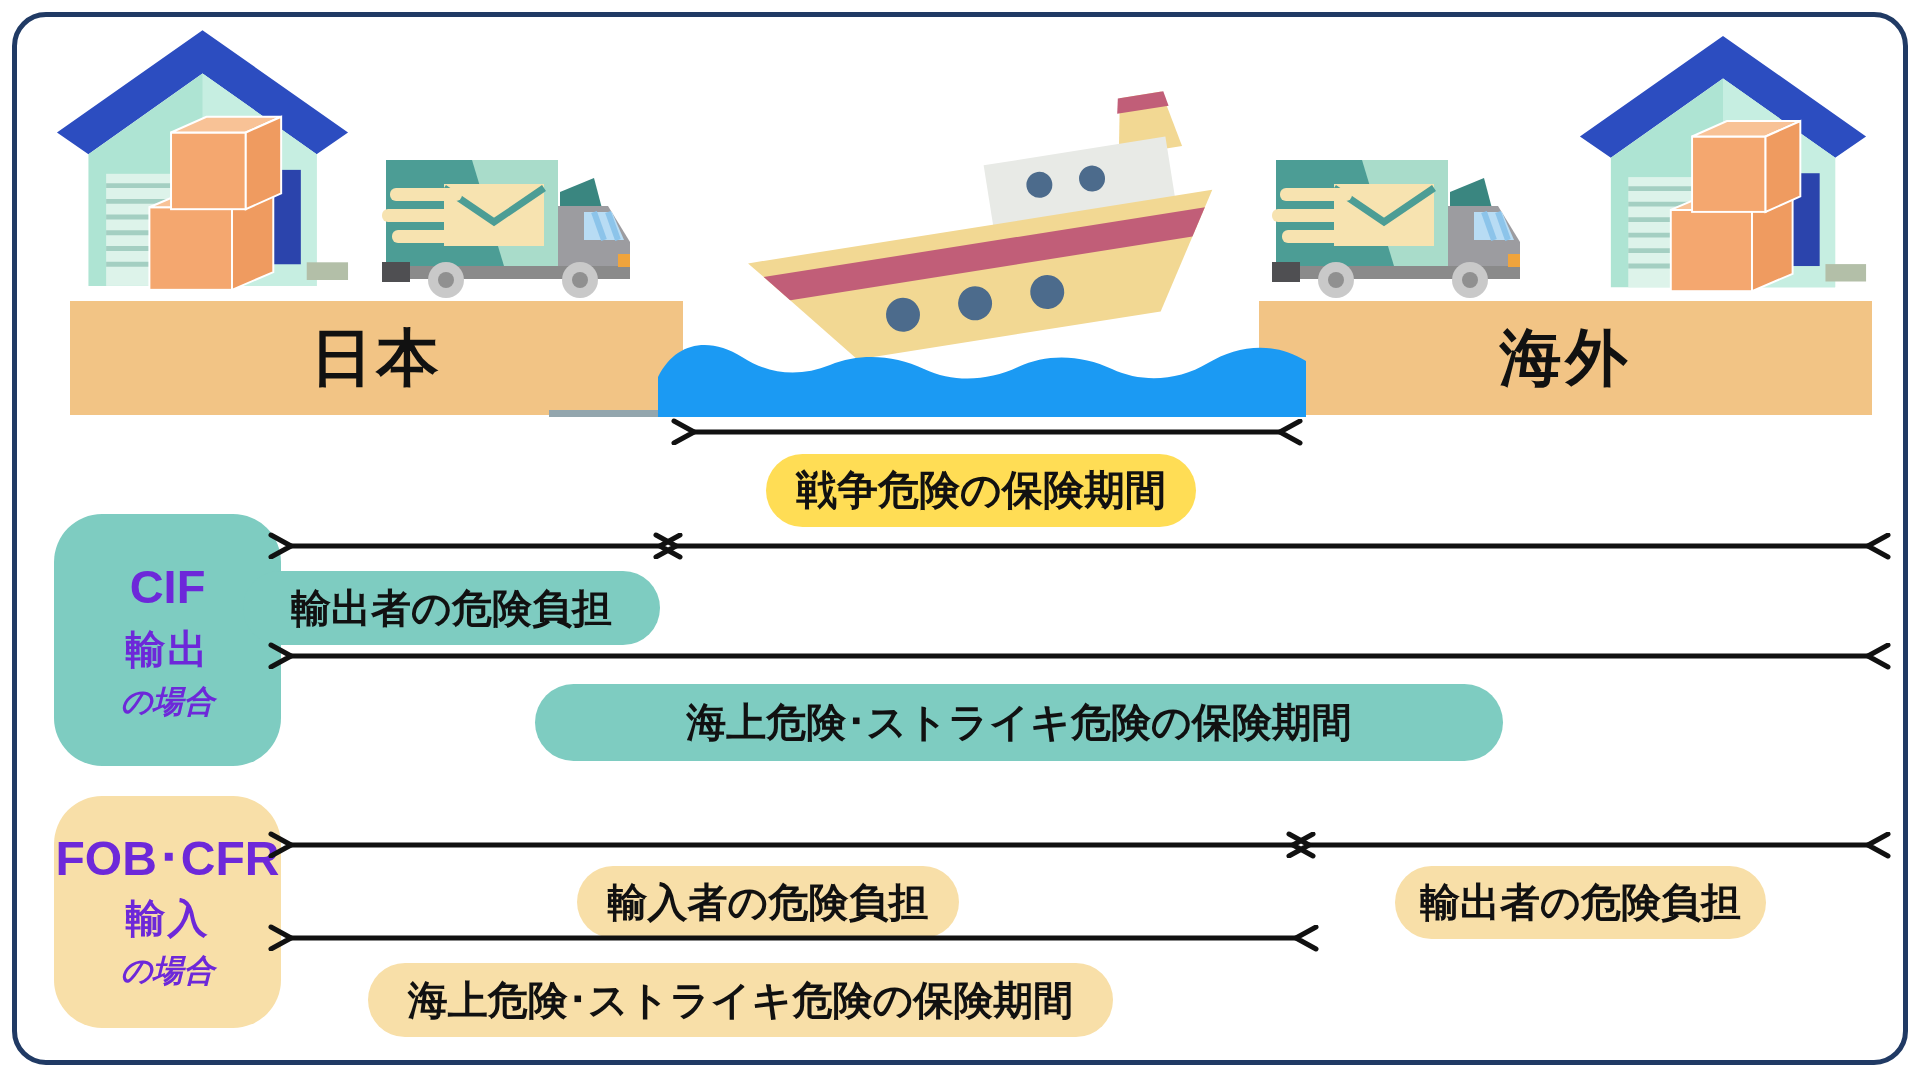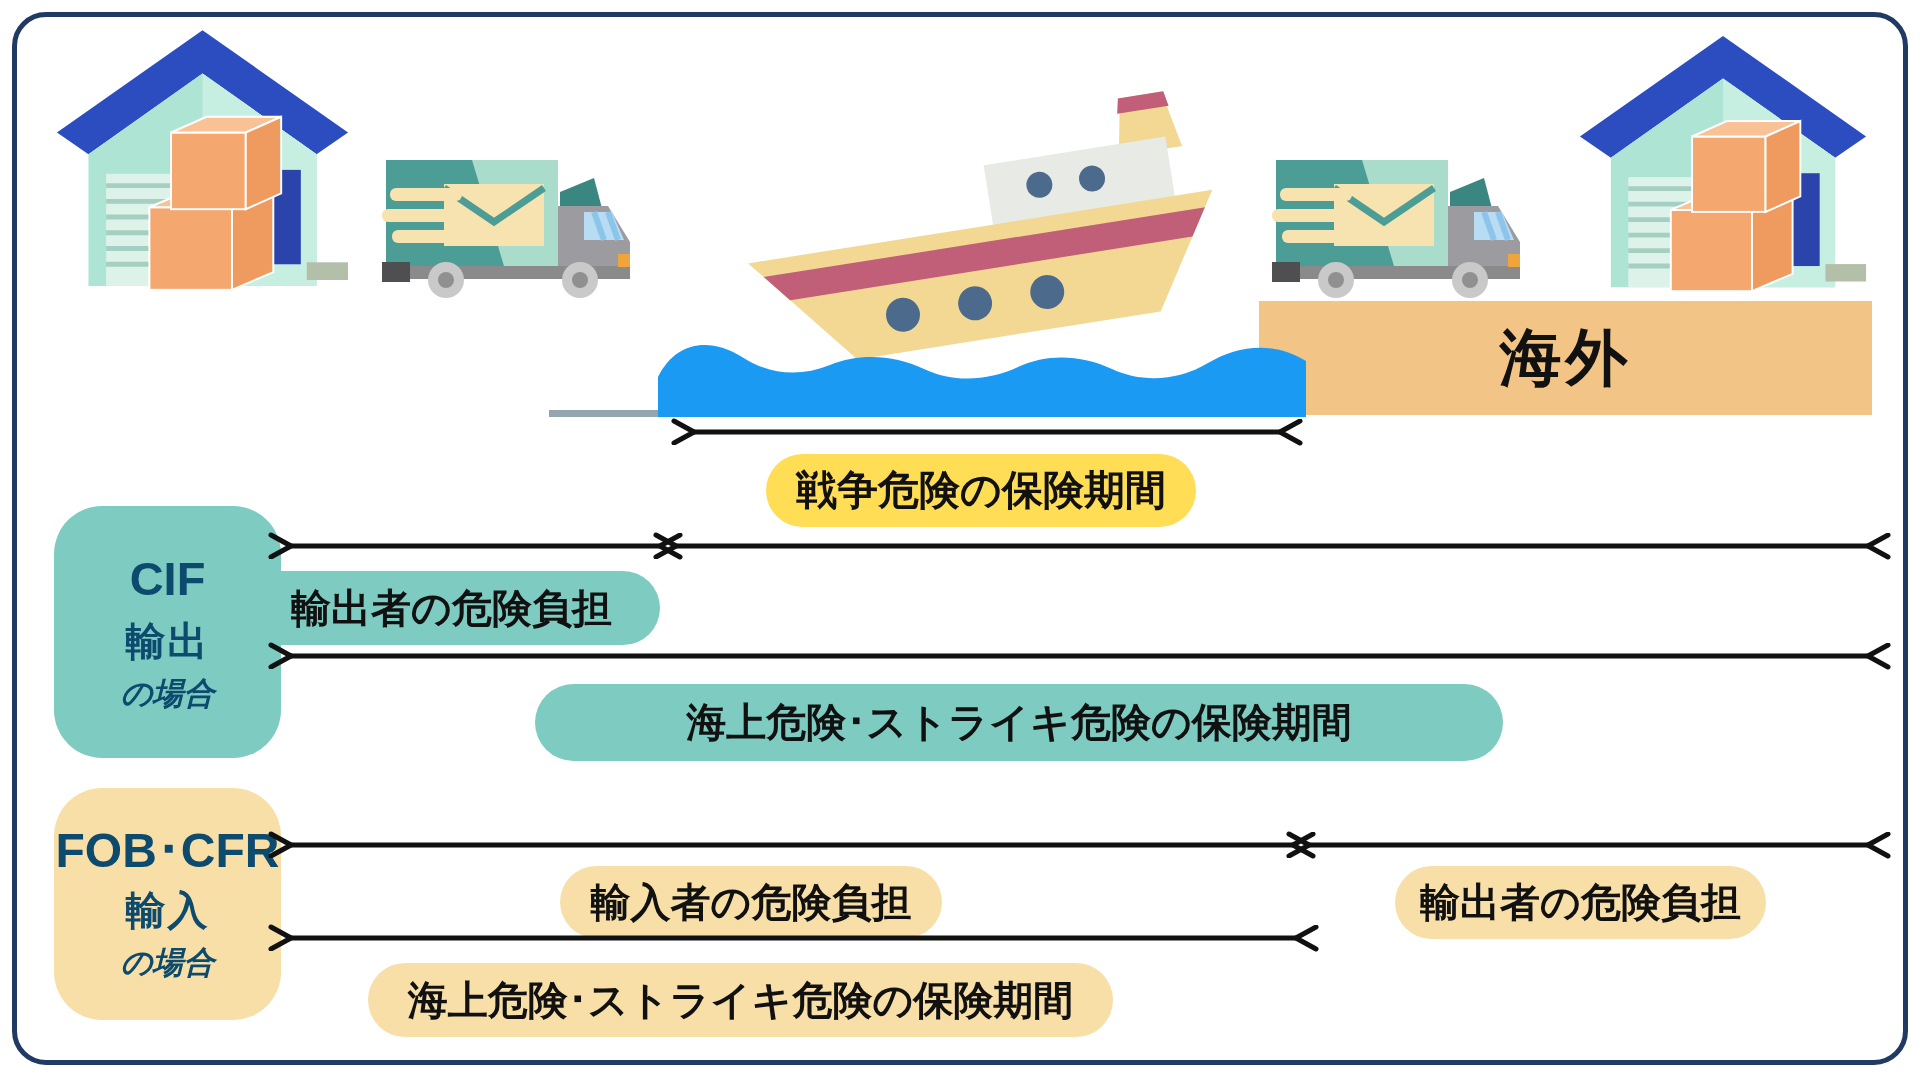--- a/index.html
+++ b/index.html
@@ -24,27 +24,27 @@
   .arrows{position:absolute;left:0;top:0;width:1920px;height:1080px;z-index:6;pointer-events:none;}
   
   .pill{position:absolute;display:flex;align-items:center;justify-content:center;
         font-weight:800;color:#111;z-index:5;border-radius:40px;white-space:nowrap;margin-top:8px;}
   .pill-war{left:766px;top:446px;width:430px;height:73px;background:#ffdd55;font-size:41px;}
   .pill-teal{background:#7eccc1;}
   .pill-cream{background:#f8dfa8;}
   .cif-exporter{left:243px;top:563px;width:417px;height:74px;font-size:40px;}
   .cif-importer{left:740px;top:561px;width:1030px;height:78px;font-size:40px;}
   .cif-marine{left:535px;top:676px;width:968px;height:77px;font-size:40px;}
-  .fob-importer{left:560px;top:858px;width:382px;height:72px;font-size:40px;}
+  .fob-importer{left:577px;top:858px;width:382px;height:72px;font-size:40px;}
   .fob-exporter{left:1395px;top:858px;width:371px;height:73px;font-size:40px;}
   .fob-marine{left:368px;top:955px;width:745px;height:74px;font-size:40px;}
   
   .badge{position:absolute;left:54px;width:227px;border-radius:48px;z-index:5;
          display:flex;flex-direction:column;align-items:center;justify-content:center;
-         color:#0c4a6e;font-weight:800;text-align:center;}
+         color:#6d28d9;font-weight:800;text-align:center;margin-top:8px;}
   .badge-cif{top:506px;height:252px;background:#7eccc1;}
   .badge-fob{top:788px;height:232px;background:#f8dfa8;}
   .badge .l1{font-size:47px;line-height:58px;white-space:nowrap;}
   .badge-fob .l1{font-size:48px;line-height:52px;}
   .badge .l2{font-size:40px;line-height:66px;letter-spacing:2px;}
   .badge .l3{font-size:31px;line-height:40px;font-style:italic;}
 </style>
 </head>
 <body>
 
@@ -71,20 +71,23 @@
         <g clip-path="url(#hullclip)">
           <rect x="0" y="146" width="480" height="27" fill="#c15e78"></rect>
           <circle cx="150" cy="205" r="17" fill="#4c6b8c"></circle>
           <circle cx="223" cy="205" r="17" fill="#4c6b8c"></circle>
           <circle cx="296" cy="205" r="17" fill="#4c6b8c"></circle>
         </g>
       </g>
     </svg>
   </div>
 
+  <div class="land land-left">
+    <span class="land-label">日本</span>
+  </div>
   <div class="pier"></div>
   <div class="land land-right">
     <span class="land-label">海外</span>
   </div>
 
   <div class="water">
     <svg width="648" height="92" viewBox="0 0 648 92">
       <path d="M0,92 L0,52 C18,16 52,12 84,32 C112,50 142,52 172,40
                C202,28 236,30 266,44 C296,58 330,56 360,42
                C390,28 424,30 454,44 C484,58 520,56 550,38

